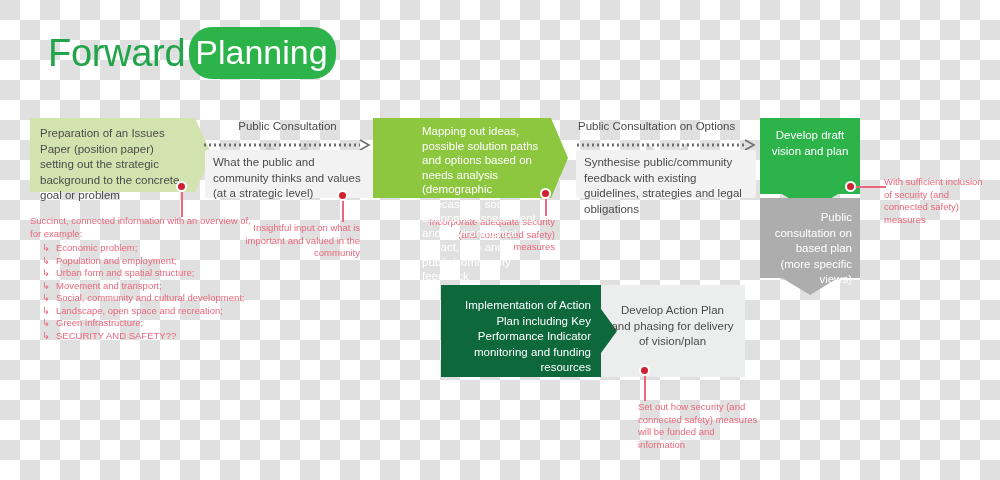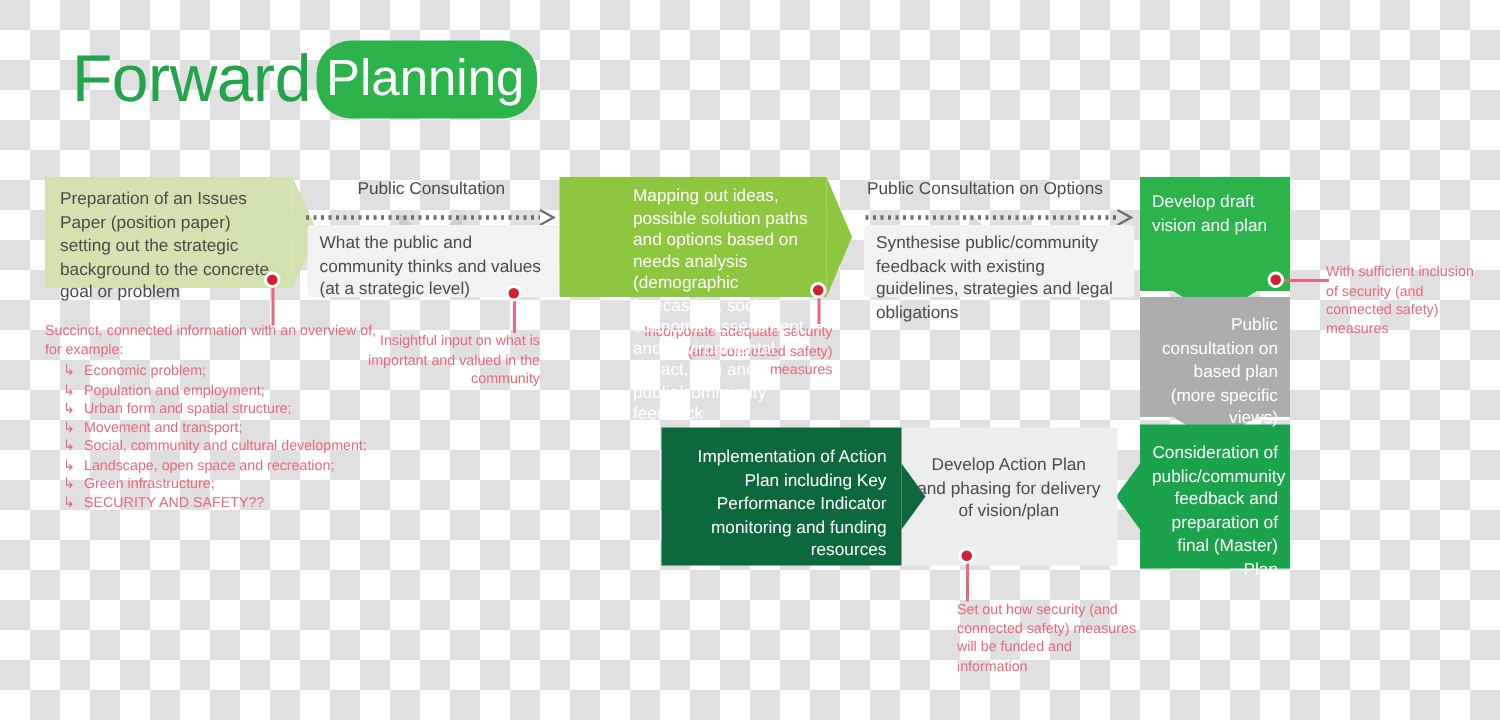--- a/index.html
+++ b/index.html
@@ -9,21 +9,21 @@
     background:
       repeating-conic-gradient(#ffffff 0% 25%, #e0e0e0 0% 50%) 0 0 / 40px 40px;
     position:relative;
     overflow:hidden;
   }
   .stage{position:absolute;left:0;top:0;width:1000px;height:480px;}
 
   
   #title-block{position:absolute;left:48px;top:27px;display:flex;align-items:center;}
   #title-word-1{
-    color:#22a44a;font-size:44px;letter-spacing:-0.3px;line-height:1;
+    color:#22a44a;font-size:38px;letter-spacing:-0.3px;line-height:1;
     padding-right:4px;
   }
   #title-word-2{
     background:#2cb34a;color:#ffffff;font-size:34px;line-height:1;
     padding:8px 8px 10px 6px;
     border-radius:23px;
   }
 
   
   .box{position:absolute;box-sizing:border-box;}
@@ -76,21 +76,21 @@
   #box-synthesise{
     left:576px;top:150px;width:180px;height:48px;
     background:#f2f2f2;border-radius:3px;
   }
   #box-synthesise .txt{color:#4b4b4b;padding:5px 8px 0 8px;}
 
   
   #box-draft-vision{
     left:760px;top:118px;width:100px;height:76px;background:#2cb34a;
   }
-  #box-draft-vision .txt{color:#ffffff;padding:10px 8px 0 8px;text-align:left;}
+  #box-draft-vision .txt{color:#ffffff;padding:10px 8px 0 8px;text-align:center;}
   #box-draft-vision .tail-down{
     position:absolute;left:22px;bottom:-17px;width:0;height:0;
     border-left:28px solid transparent;border-right:28px solid transparent;
     border-top:17px solid #2cb34a;
   }
   #box-draft-consult{
     left:760px;top:198px;width:100px;height:80px;background:#adadad;
   }
   #box-draft-consult .txt{color:#ffffff;padding:12px 8px 0 8px;text-align:right;}
   #box-draft-consult .tail-down{
@@ -200,24 +200,20 @@
     <div class="txt">Develop draft vision and plan</div>
   </div>
   <div class="dot" style="left:845px;top:181px;"></div>
   <div class="leader h" style="left:851px;top:186px;width:35px;"></div>
 
   <div class="box" id="box-draft-consult">
     <div class="tail-down"></div>
     <div class="txt">Public consultation on based plan (more specific views)</div>
   </div>
 
-  <div class="box" id="box-final-plan">
-    <div class="notch"></div>
-    <div class="txt">Consideration of public/community feedback and preparation of final (Master) Plan</div>
-  </div>
 
   <div class="box" id="box-action-plan">
     <div class="txt">Develop Action Plan and phasing for delivery of vision/plan</div>
   </div>
   <div class="dot" style="left:639px;top:365px;"></div>
   <div class="leader v" style="left:644px;top:371px;height:30px;"></div>
 
   <div class="box" id="box-implementation">
     <div class="notch"></div>
     <div class="txt">Implementation of Action Plan including Key Performance Indicator monitoring and funding resources</div>

